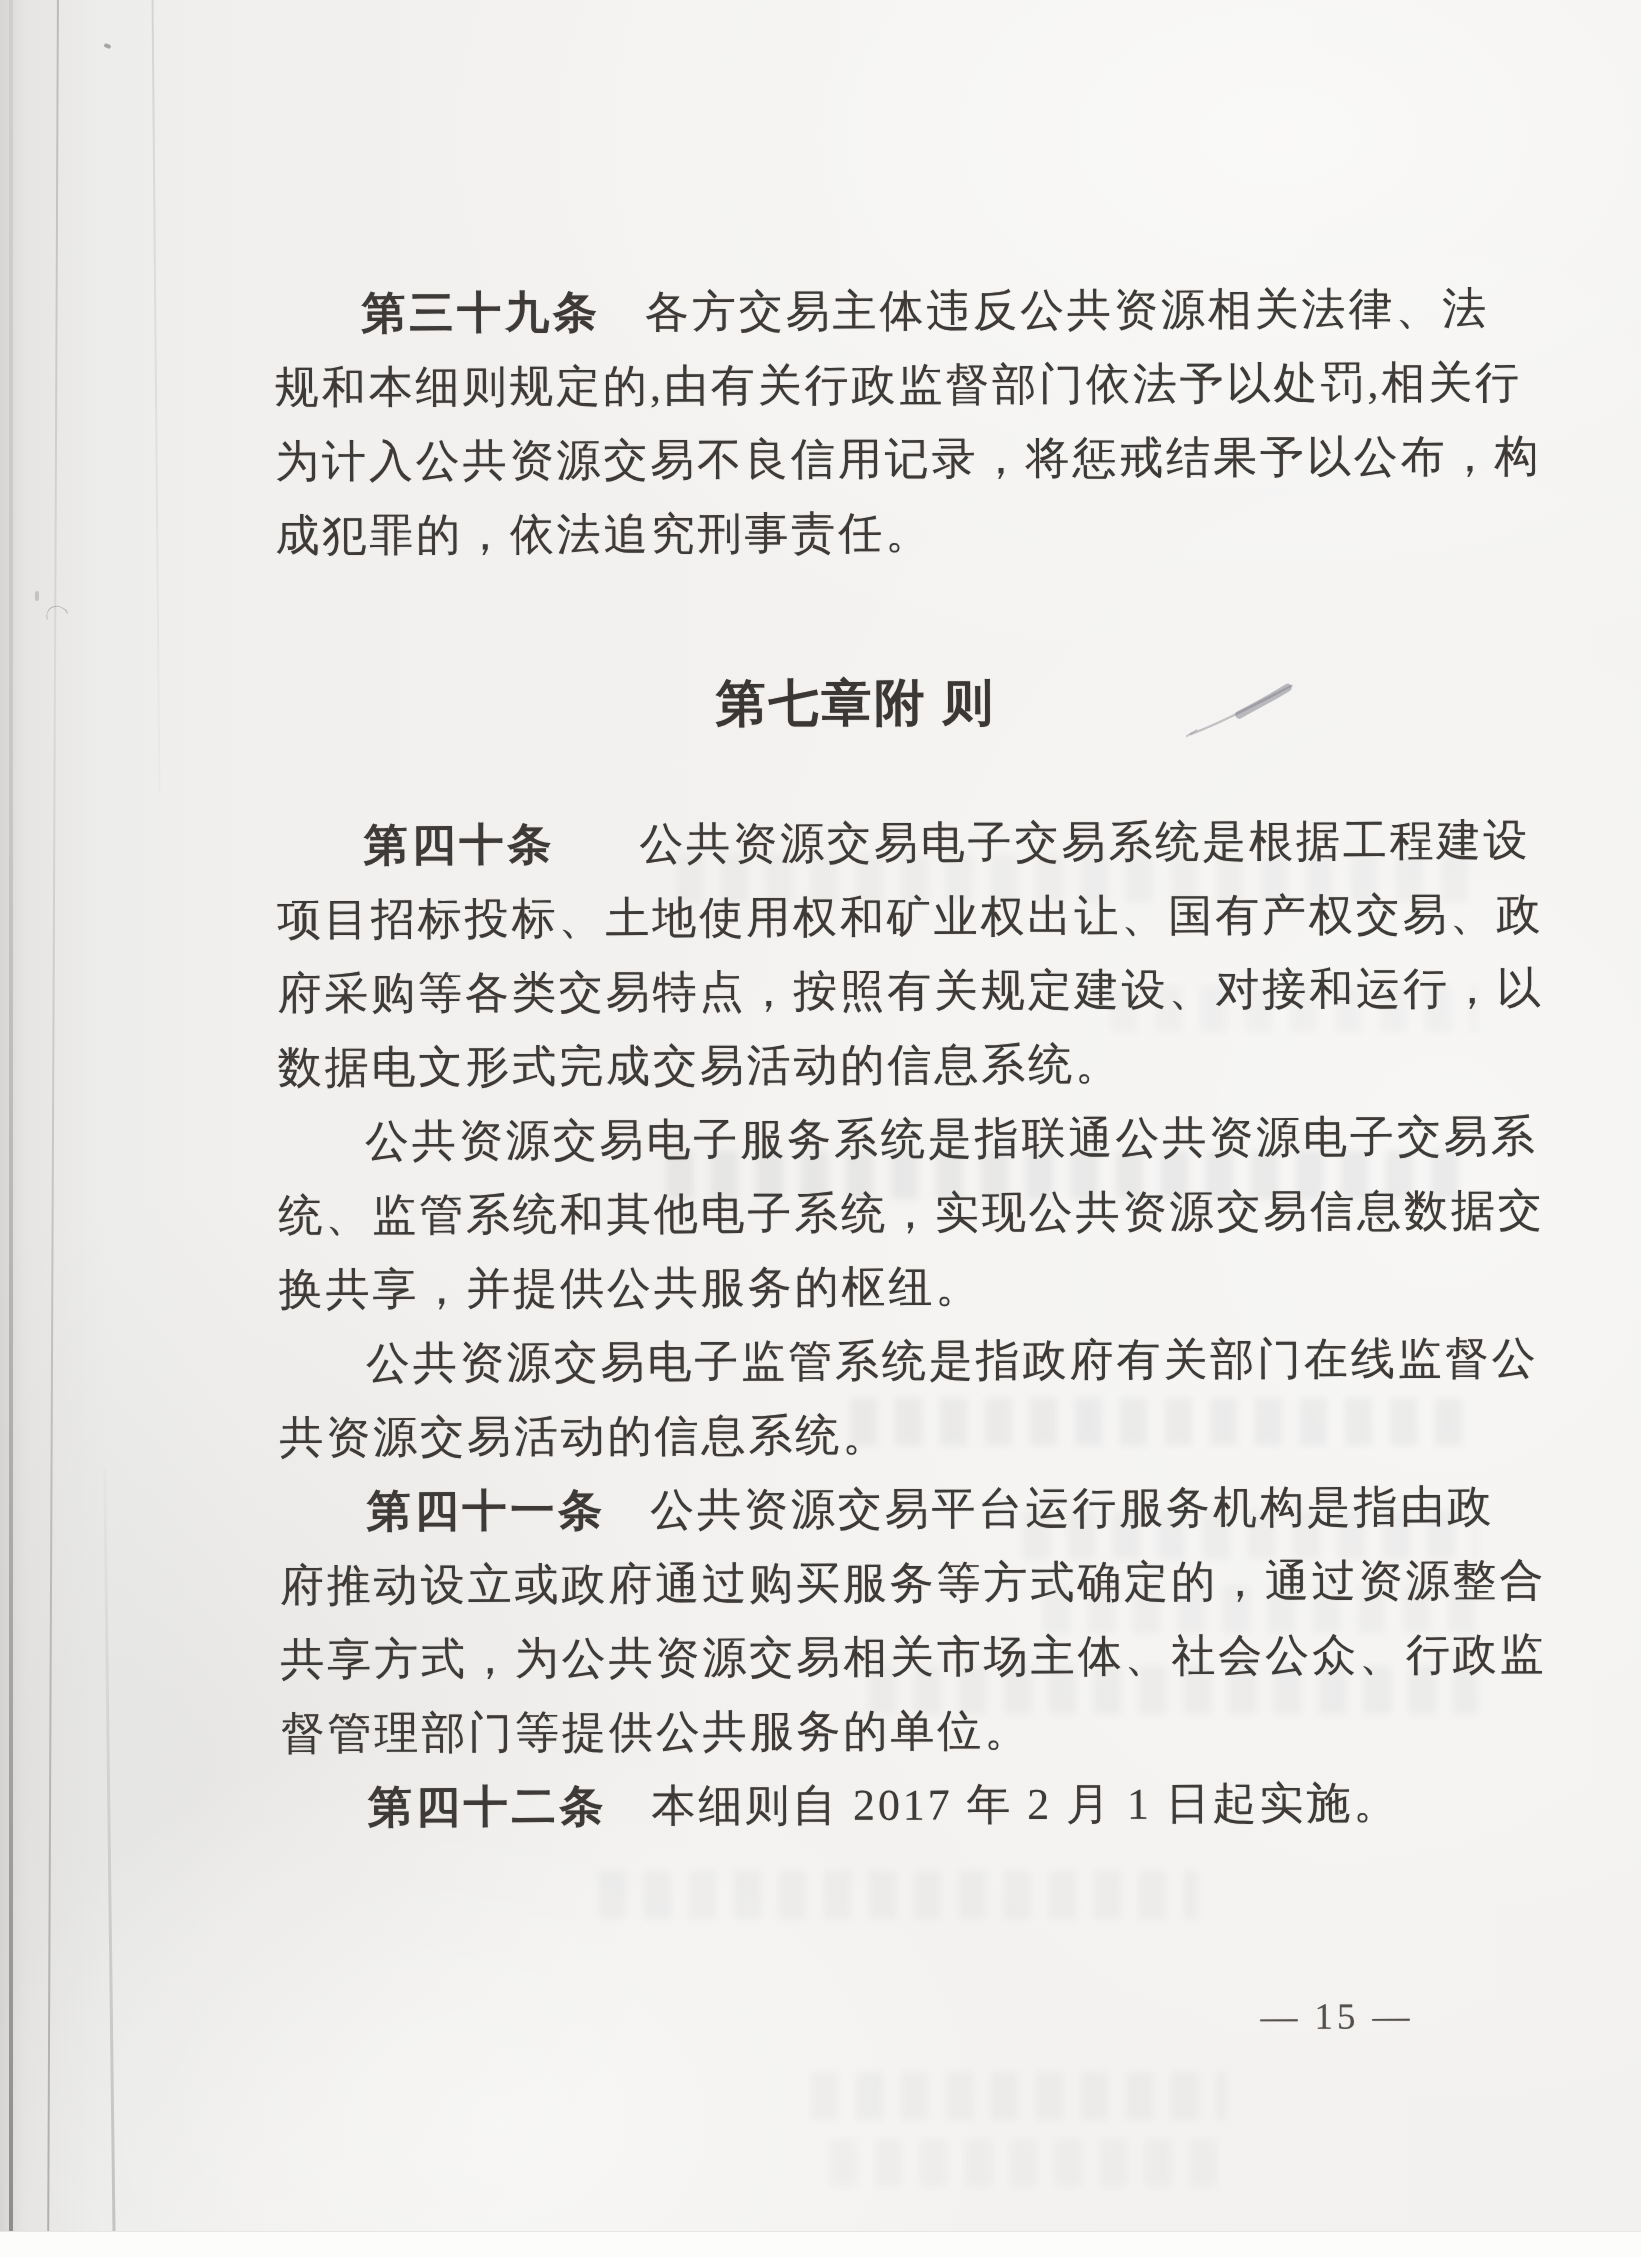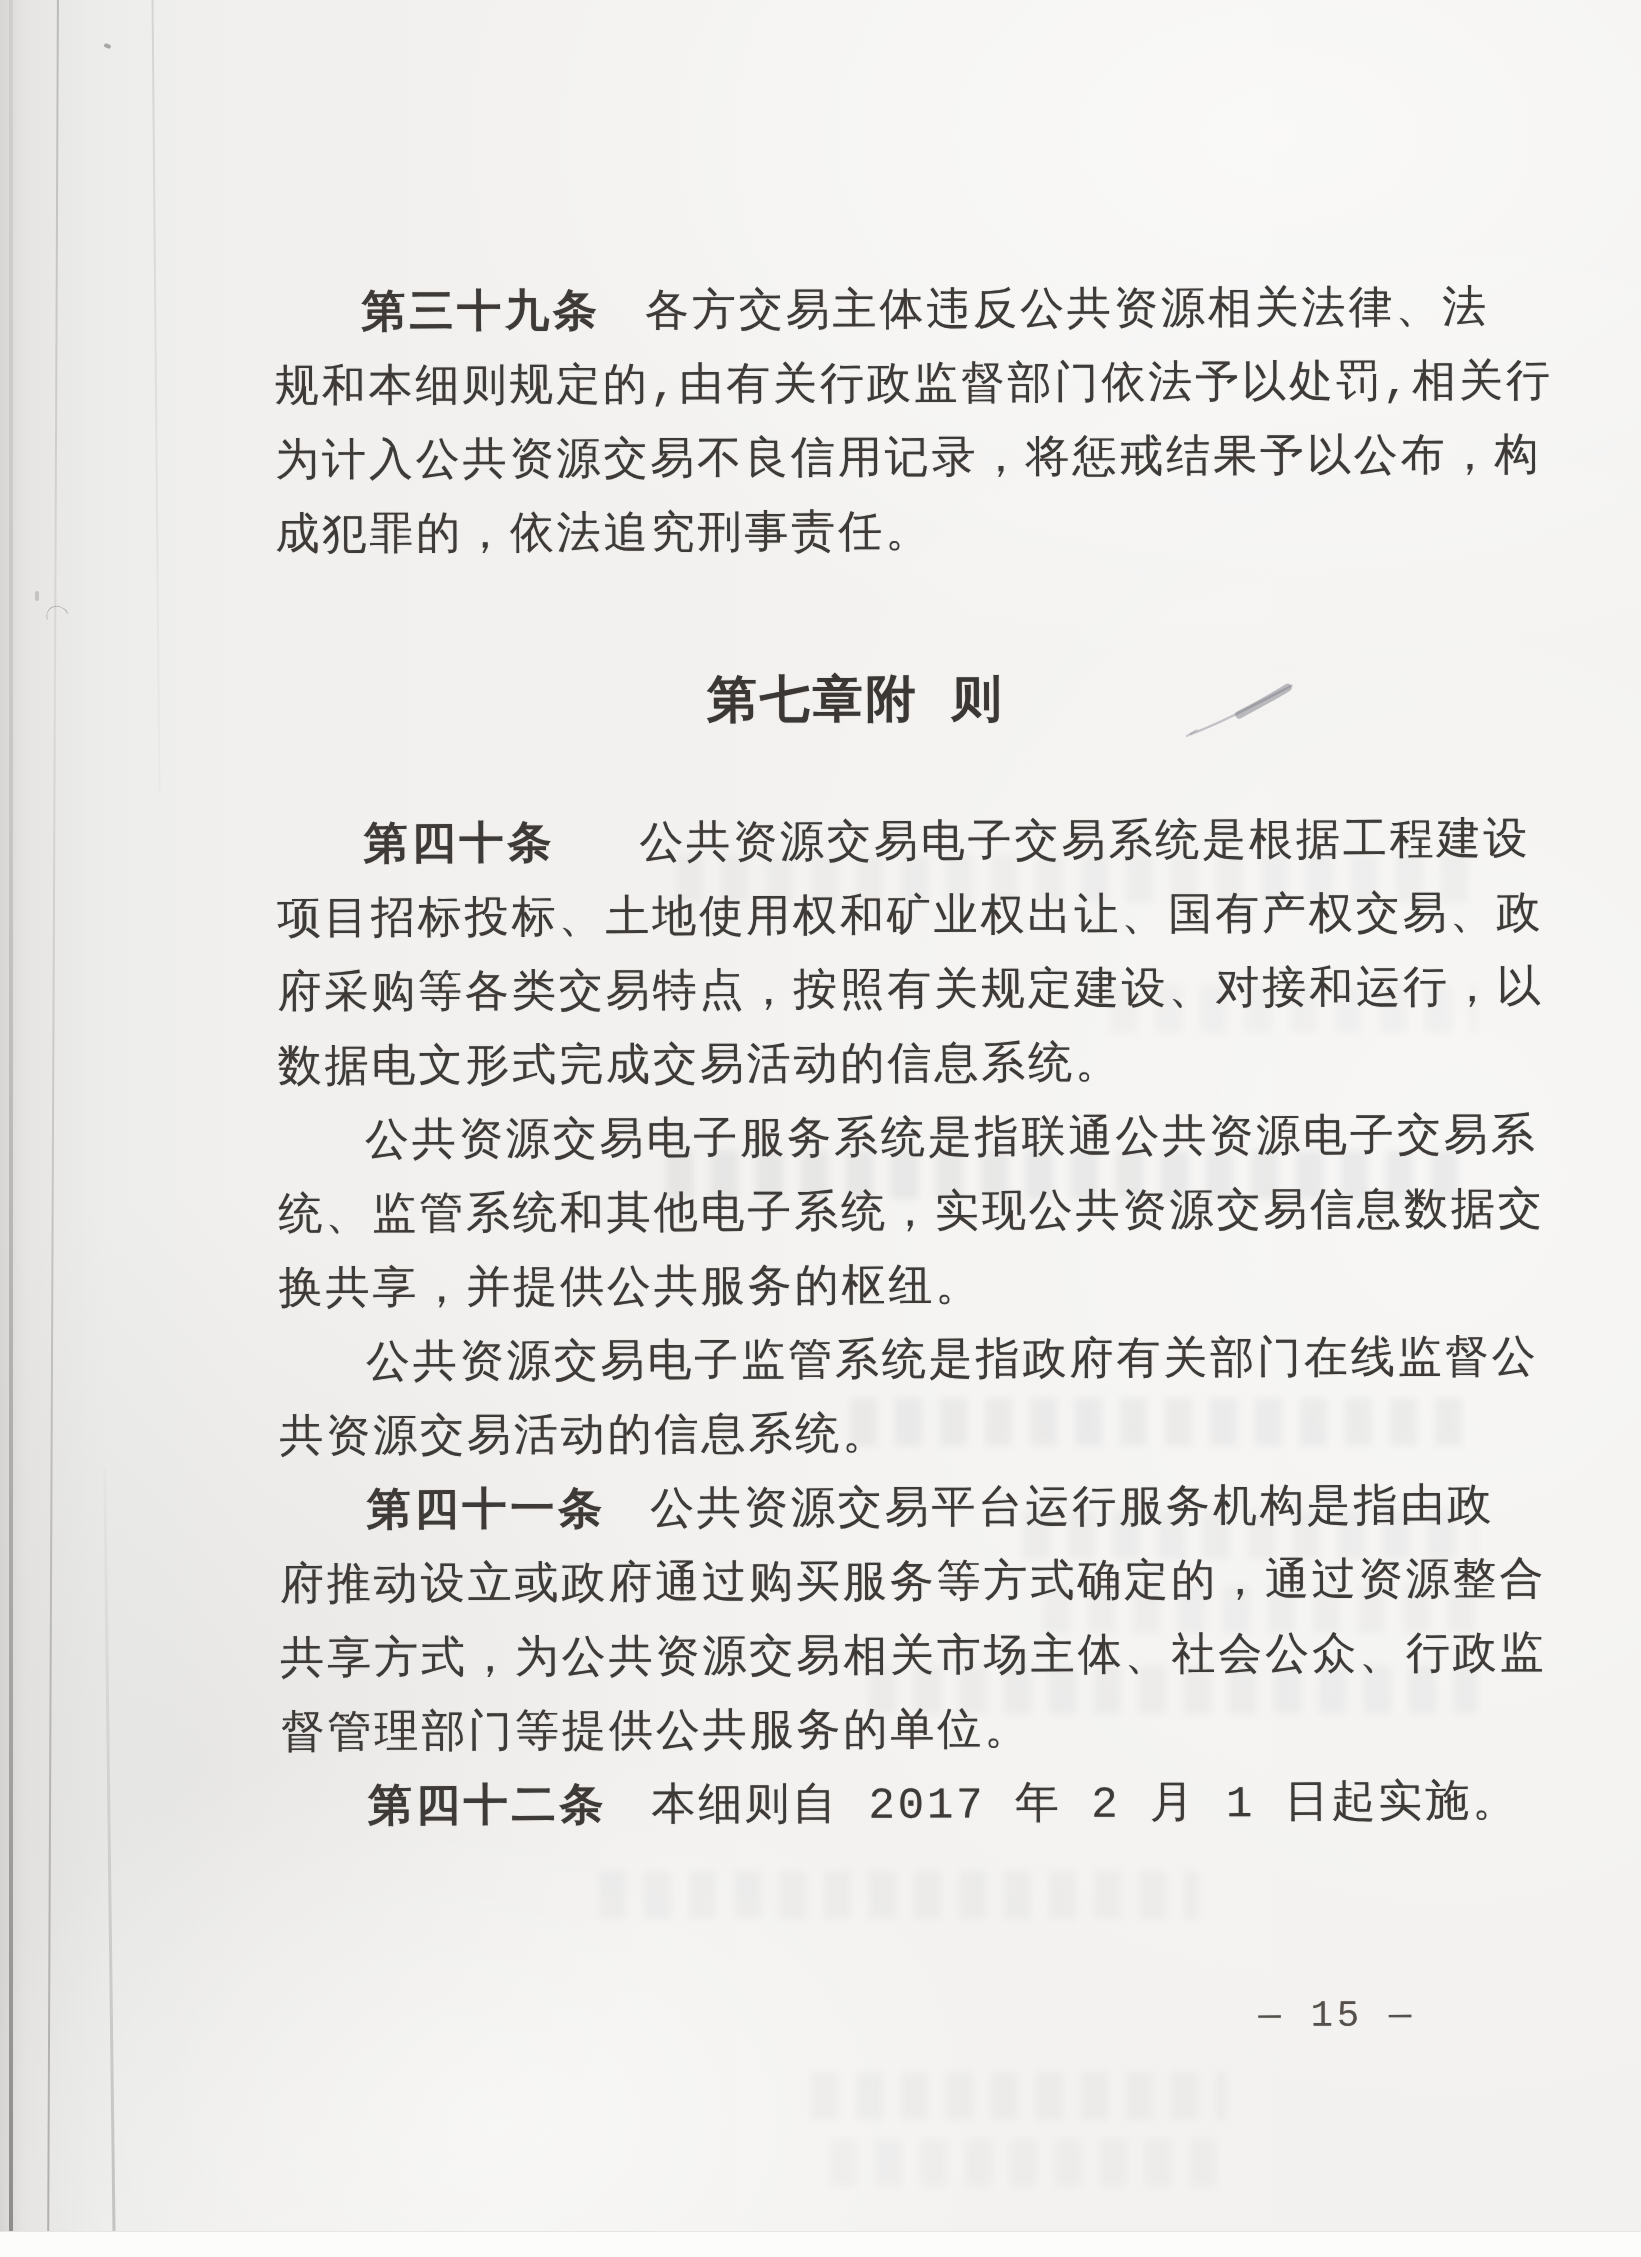--- a/index.html
+++ b/index.html
@@ -1,18 +1,18 @@
 <!DOCTYPE html>
 <html><head>
 <meta charset="utf-8">
 <style>
   html,body{margin:0;padding:0;background:#e8e8e6;}
   .page{
     position:relative;width:1641px;height:2257px;overflow:hidden;
-    font-family:Liberation Mono, monospace;
+    font-family:Liberation Serif, serif;
     background:
       radial-gradient(ellipse 1448px 917px at 78% 6%, rgba(255,255,255,.55), rgba(255,255,255,0) 62%),
       radial-gradient(ellipse 1207px 1545px at 88% 52%, rgba(255,255,255,.38), rgba(255,255,255,0) 66%),
       radial-gradient(ellipse 869px 676px at 30% 94%, rgba(255,255,255,.45), rgba(255,255,255,0) 60%),
       radial-gradient(ellipse 772px 869px at 12% 78%, rgba(190,190,188,.18), rgba(190,190,188,0) 65%),
       linear-gradient(to right,#d6d5d3 0px,#e6e5e3 25px,#ededeb 106px,#f1f0ee 251px,#f3f2f0 55%,#f2f1ef 100%);
   }
   
   .edge-line{position:absolute;left:8.7px;top:0;width:4.8px;height:2257px;
     background:linear-gradient(to bottom,rgba(90,90,90,.10),rgba(90,90,90,.16) 35%,rgba(70,70,70,.38) 78%,rgba(60,60,60,.5) 100%);}

